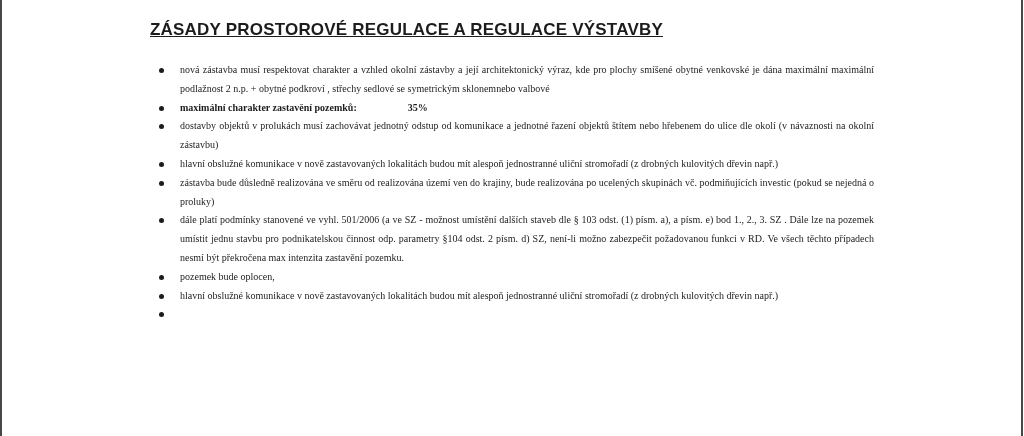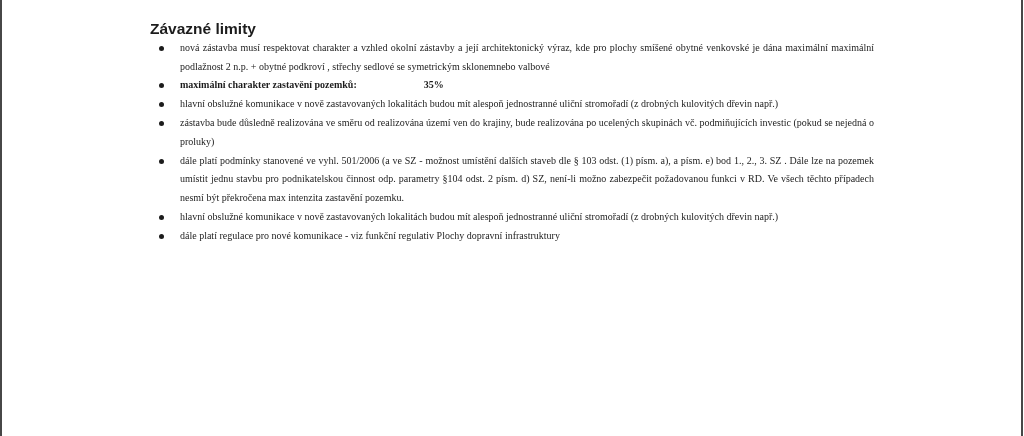--- a/index.html
+++ b/index.html
@@ -62,54 +62,61 @@
   ul.bullet-list li .marker {
     position: absolute;
     left: 9px;
     top: 7px;
     width: 5px;
     height: 5px;
     border-radius: 50%;
     background: #1c1c1c;
   }
   li.emph { font-weight: bold; }
-  li.emph .value { margin-left: 67px; }
+  li.emph .value { margin-left: 51px; }
 </style>
 </head>
 <body>
 
 <div class="page-edge left"></div>
 <div class="page-edge right"></div>
 
 <div class="content">
-  <h2 class="section-heading">Závazné limity</h2>
+  <h1 class="doc-title">ZÁSADY PROSTOROVÉ REGULACE A REGULACE VÝSTAVBY</h1>
 
   <ul class="bullet-list">
     <li>
       <span class="marker"></span>
       <span>nová zástavba musí respektovat charakter a vzhled okolní zástavby a její architektonický výraz, kde pro plochy smíšené obytné venkovské je dána maximální maximální podlažnost  2 n.p. + obytné podkroví , střechy sedlové se symetrickým  sklonemnebo valbové</span>
     </li>
     <li class="emph">
       <span class="marker"></span>
       <span>maximální charakter zastavění pozemků:</span><span class="value">35%</span>
+    </li>
+    <li>
+      <span class="marker"></span>
+      <span>dostavby objektů v prolukách musí zachovávat jednotný odstup od komunikace a jednotné řazení objektů štítem nebo hřebenem do ulice dle okolí (v návaznosti na okolní zástavbu)</span>
     </li>
     <li>
       <span class="marker"></span>
       <span>hlavní obslužné komunikace v nově zastavovaných lokalitách budou mít alespoň jednostranné uliční stromořadí (z drobných kulovitých dřevin např.)</span>
     </li>
     <li>
       <span class="marker"></span>
       <span>zástavba bude důsledně realizována ve směru od realizována území ven do krajiny,  bude realizována po ucelených skupinách vč. podmiňujících investic (pokud se nejedná o proluky)</span>
     </li>
     <li>
       <span class="marker"></span>
       <span>dále platí podmínky stanovené ve vyhl. 501/2006 (a ve SZ - možnost umístění dalších staveb dle § 103 odst. (1) písm. a),  a písm. e) bod 1., 2., 3.  SZ . Dále lze na pozemek umístit jednu stavbu  pro podnikatelskou činnost odp. parametry §104 odst. 2 písm. d) SZ, není-li možno zabezpečit požadovanou funkci v RD. Ve všech těchto případech nesmí být překročena max intenzita zastavění pozemku.</span>
     </li>
     <li>
       <span class="marker"></span>
+      <span>pozemek bude oplocen,</span>
+    </li>
+    <li>
+      <span class="marker"></span>
       <span>hlavní obslužné komunikace v nově zastavovaných lokalitách budou mít alespoň jednostranné uliční stromořadí (z drobných kulovitých dřevin např.)</span>
     </li>
     <li>
       <span class="marker"></span>
-      <span>dále platí regulace pro nové komunikace  - viz funkční regulativ  Plochy dopravní infrastruktury</span>
     </li>
   </ul>
 </div>
 
 </body></html>

